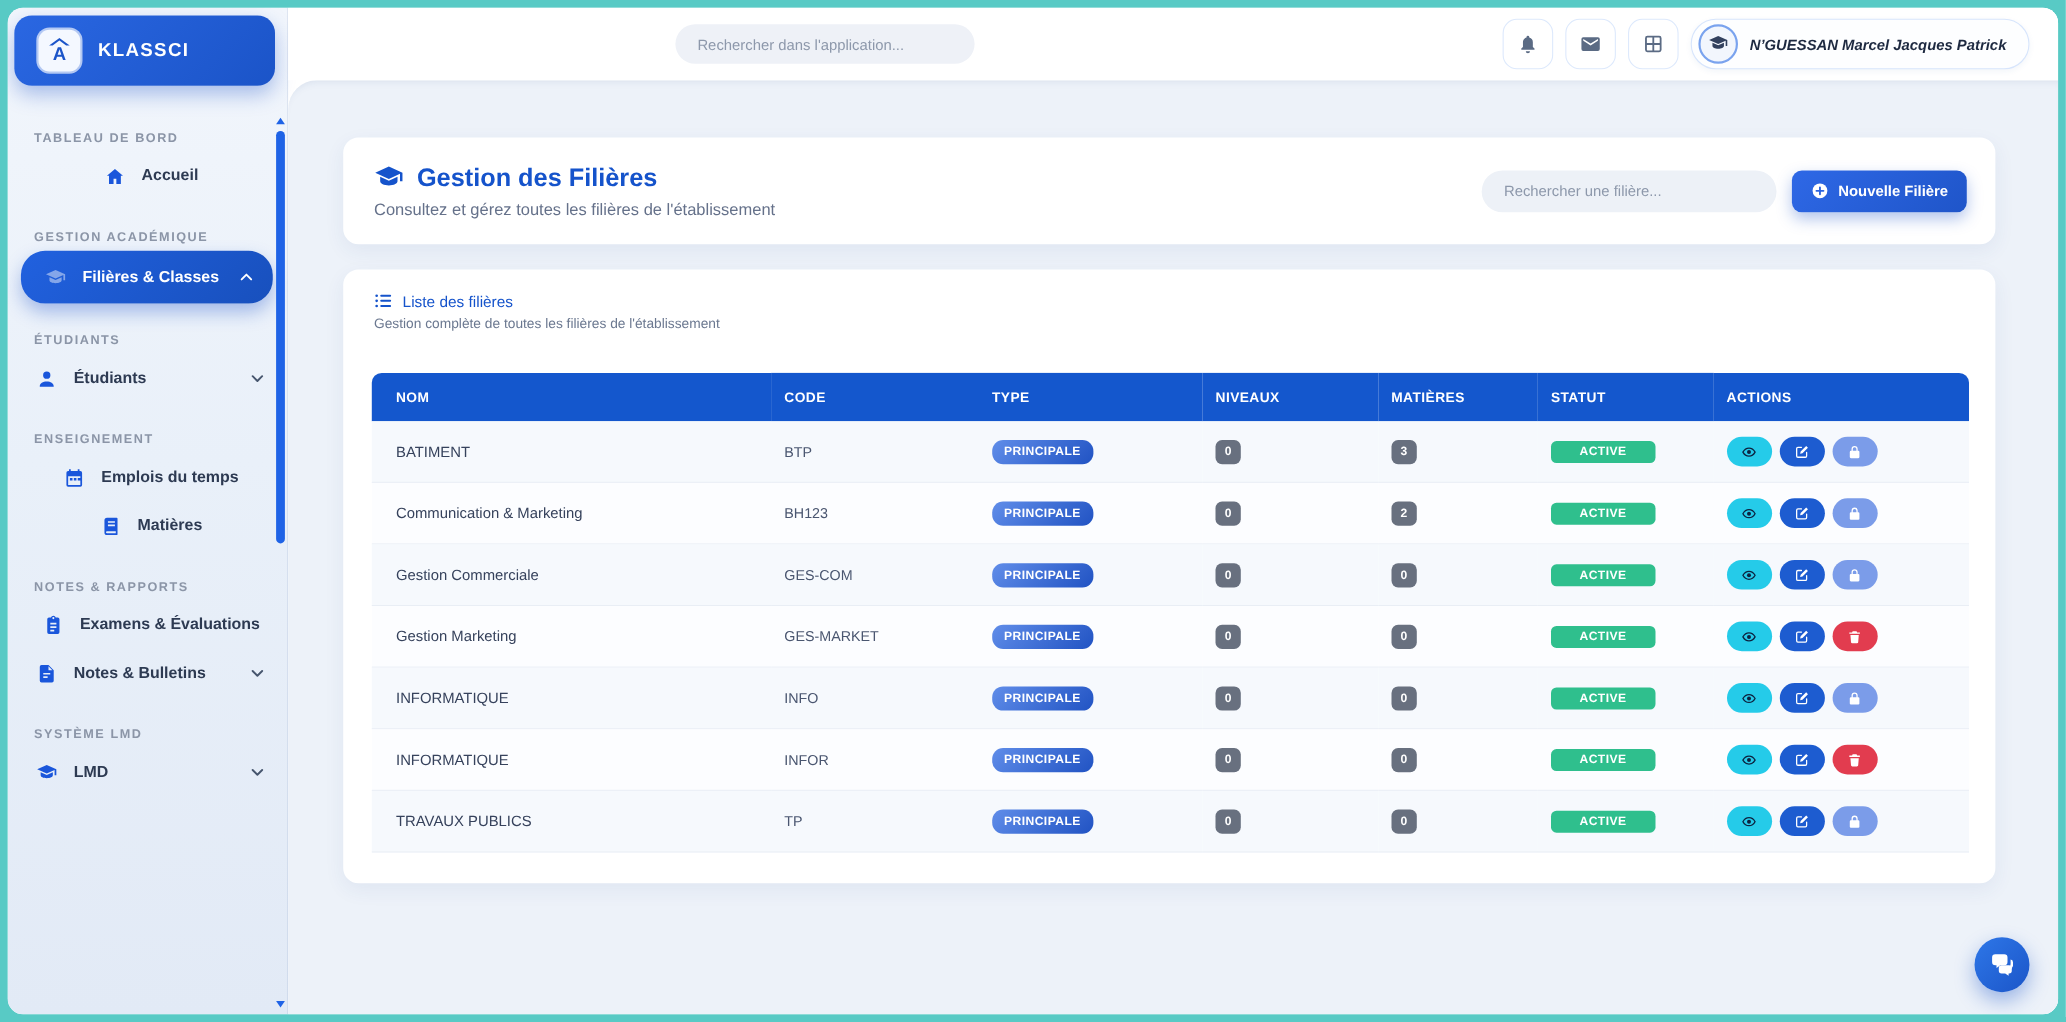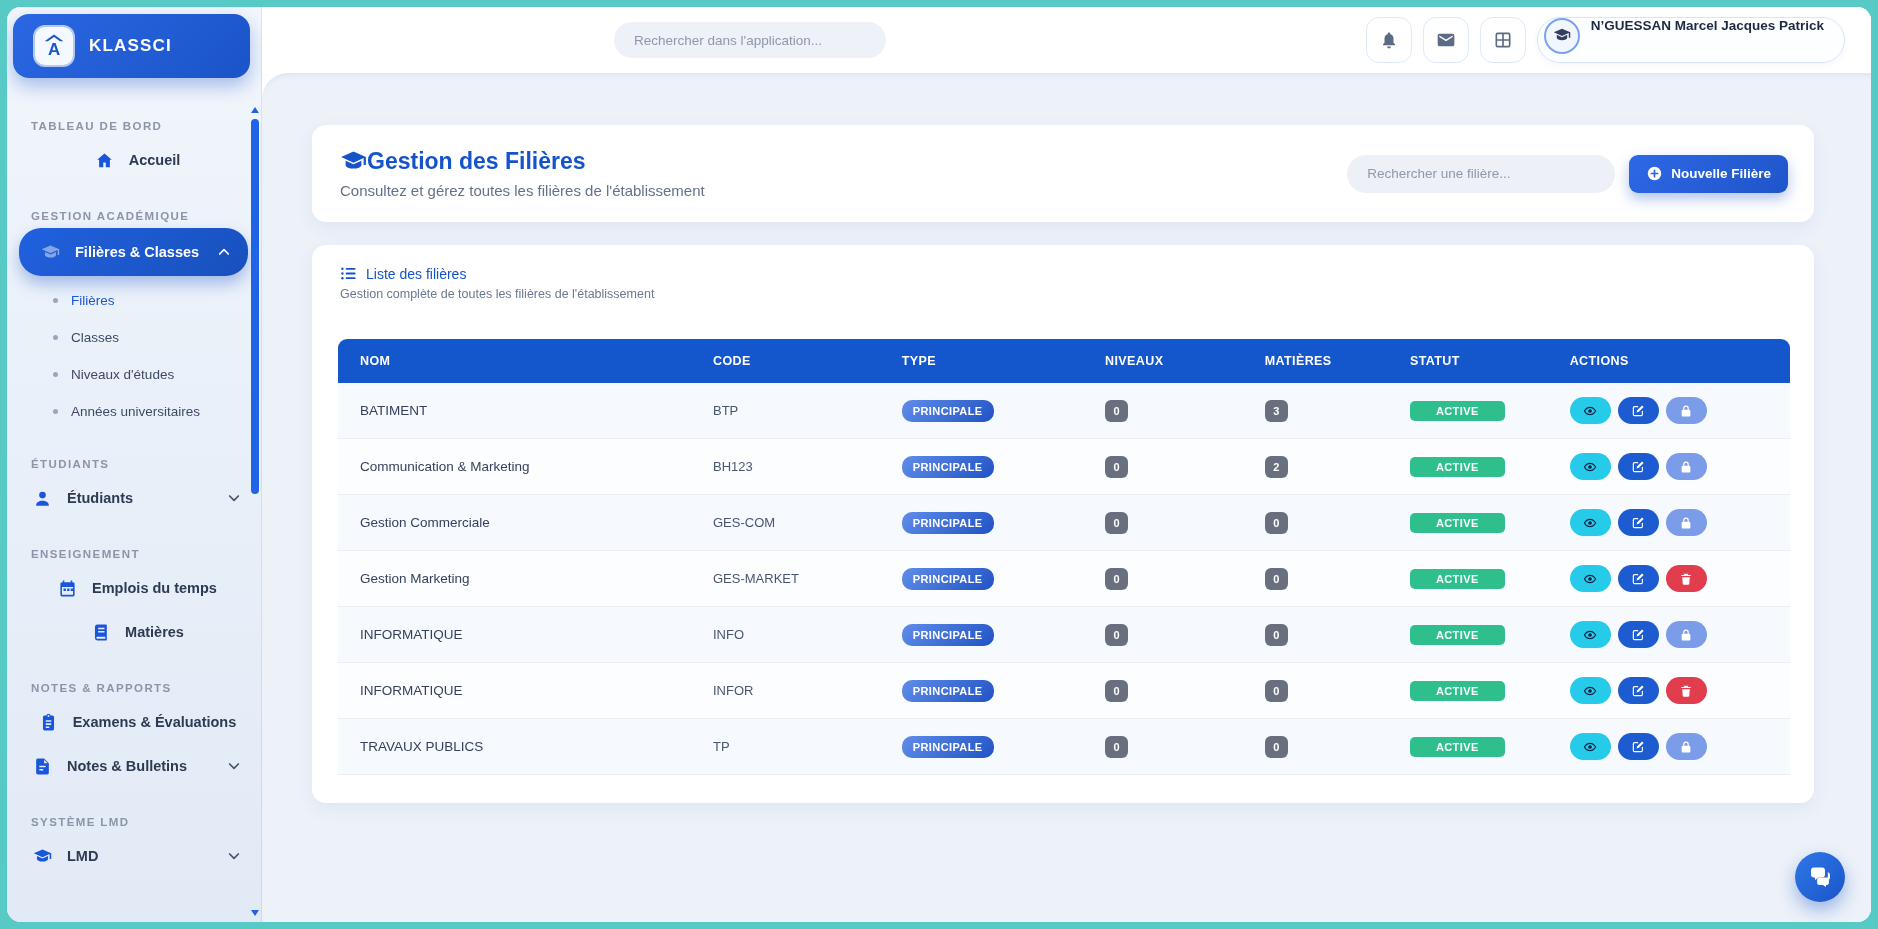--- a/index.html
+++ b/index.html
@@ -103,23 +103,24 @@
   .icon-btn {
     width: 46px; height: 46px; border-radius: 13px;
     background: #fff; border: 1.5px solid #dde9fc;
     display: flex; align-items: center; justify-content: center;
     color: #5b6b84; cursor: pointer;
   }
   .icon-btn .ic { width: 20px; height: 20px; }
   .user-pill {
     height: 46px; border-radius: 23px;
     border: 1.5px solid #d7e5fc; background: #fdfeff;
-    display: flex; align-items: flex-start; gap: 11px;
+    display: flex; align-items: center; gap: 11px;
     padding: 0 20px 0 6px; cursor: pointer;
     box-shadow: 0 2px 6px rgba(40,80,160,.06);
+    font-style: italic;
   }
   .avatar {
     width: 36px; height: 36px; border-radius: 50%;
     background: #f2f6fd; border: 2px solid #7aa3ee;
     display: flex; align-items: center; justify-content: center;
     color: #30405c; overflow: hidden;
   }
   .user-name { font-size: 13.5px; font-weight: 700; color: #1d2940; }
 
   .content {
@@ -132,21 +133,21 @@
   }
 
   
   .page-card {
     background: #fff; border-radius: 14px;
     box-shadow: 0 6px 18px rgba(40,70,140,.07);
     height: 97px;
     display: flex; align-items: center; justify-content: space-between;
     padding: 0 26px 0 28px;
   }
-  .page-title-row { display: flex; align-items: flex-end; }
+  .page-title-row { display: flex; align-items: flex-end; gap: 12px; }
   .page-title-row .ic { width: 27px; height: 27px; color: #1553cb; }
   .page-title { font-size: 23px; font-weight: 700; color: #1553cb; }
   .page-subtitle { font-size: 15px; color: #65718a; margin-top: 7px; }
   .page-card-right { display: flex; align-items: center; gap: 14px; }
   .filter-search {
     width: 268px; height: 38px;
     border: none; outline: none; border-radius: 19px;
     background: #edf1f7; padding: 0 20px;
     font-size: 13.5px; color: #3b4860;
     font-family: "Liberation Sans", sans-serif;
@@ -350,38 +351,20 @@
       <div class="side-section">GESTION ACADÉMIQUE</div>
       <div class="side-item side-item-active">
         <svg class="ic">
             <use href="#i-cap"></use>
           </svg>
         <span>Filières &amp; Classes</span>
         <svg class="chev">
             <use href="#i-chevup"></use>
           </svg>
       </div>
-      <ul class="side-sub">
-        <li class="active">
-            <span class="dot"></span>
-            <span>Filières</span>
-          </li>
-        <li>
-            <span class="dot"></span>
-            <span>Classes</span>
-          </li>
-        <li>
-            <span class="dot"></span>
-            <span>Niveaux d'études</span>
-          </li>
-        <li>
-            <span class="dot"></span>
-            <span>Années universitaires</span>
-          </li>
-      </ul>
 
       <div class="side-section">ÉTUDIANTS</div>
       <div class="side-item">
         <svg class="ic">
             <use href="#i-person"></use>
           </svg>
         <span>Étudiants</span>
         <svg class="chev">
             <use href="#i-chevdown"></use>
           </svg>

